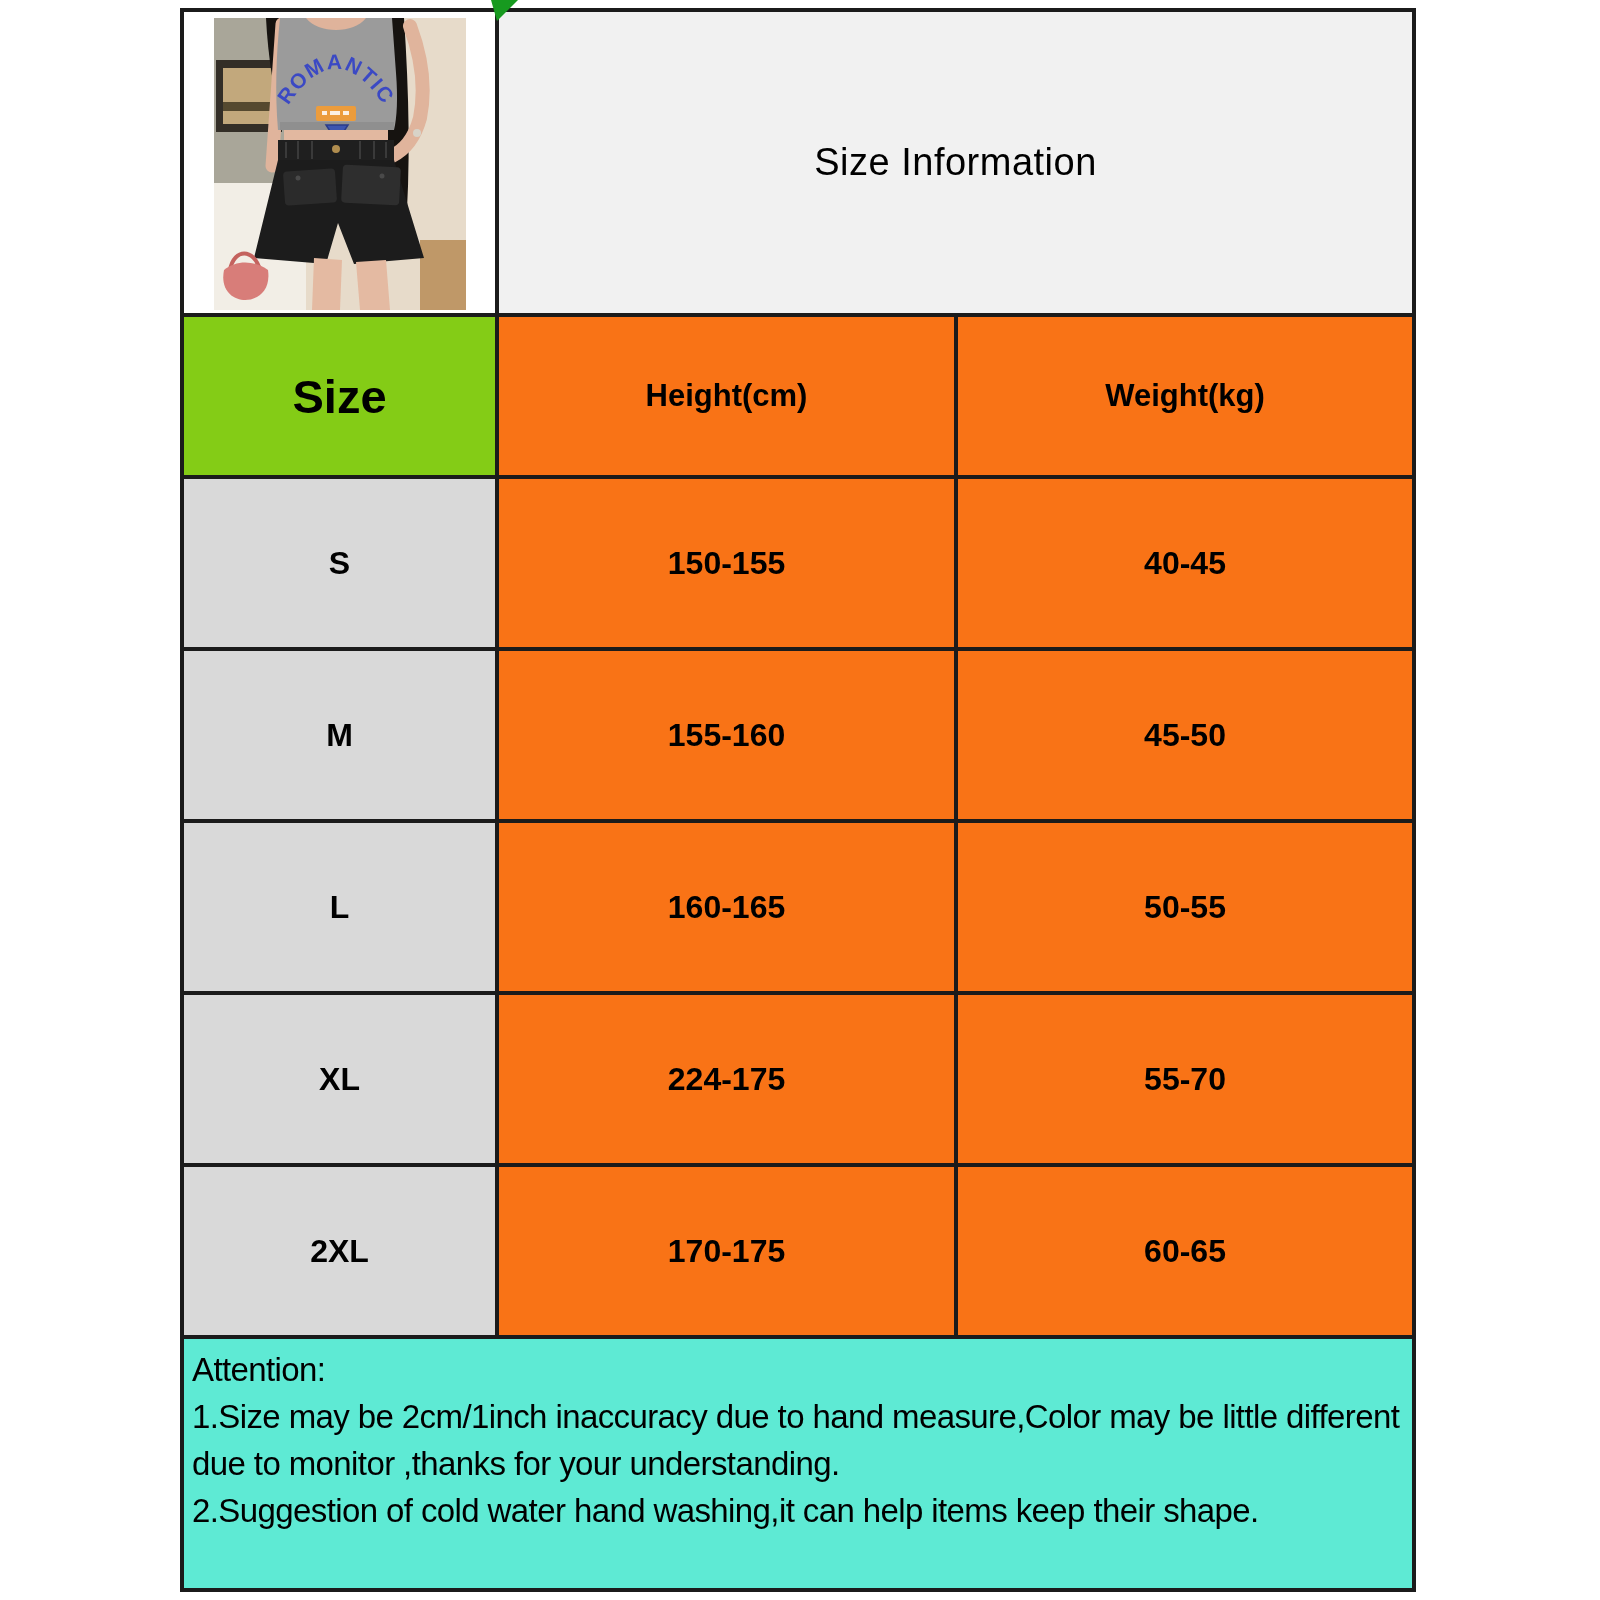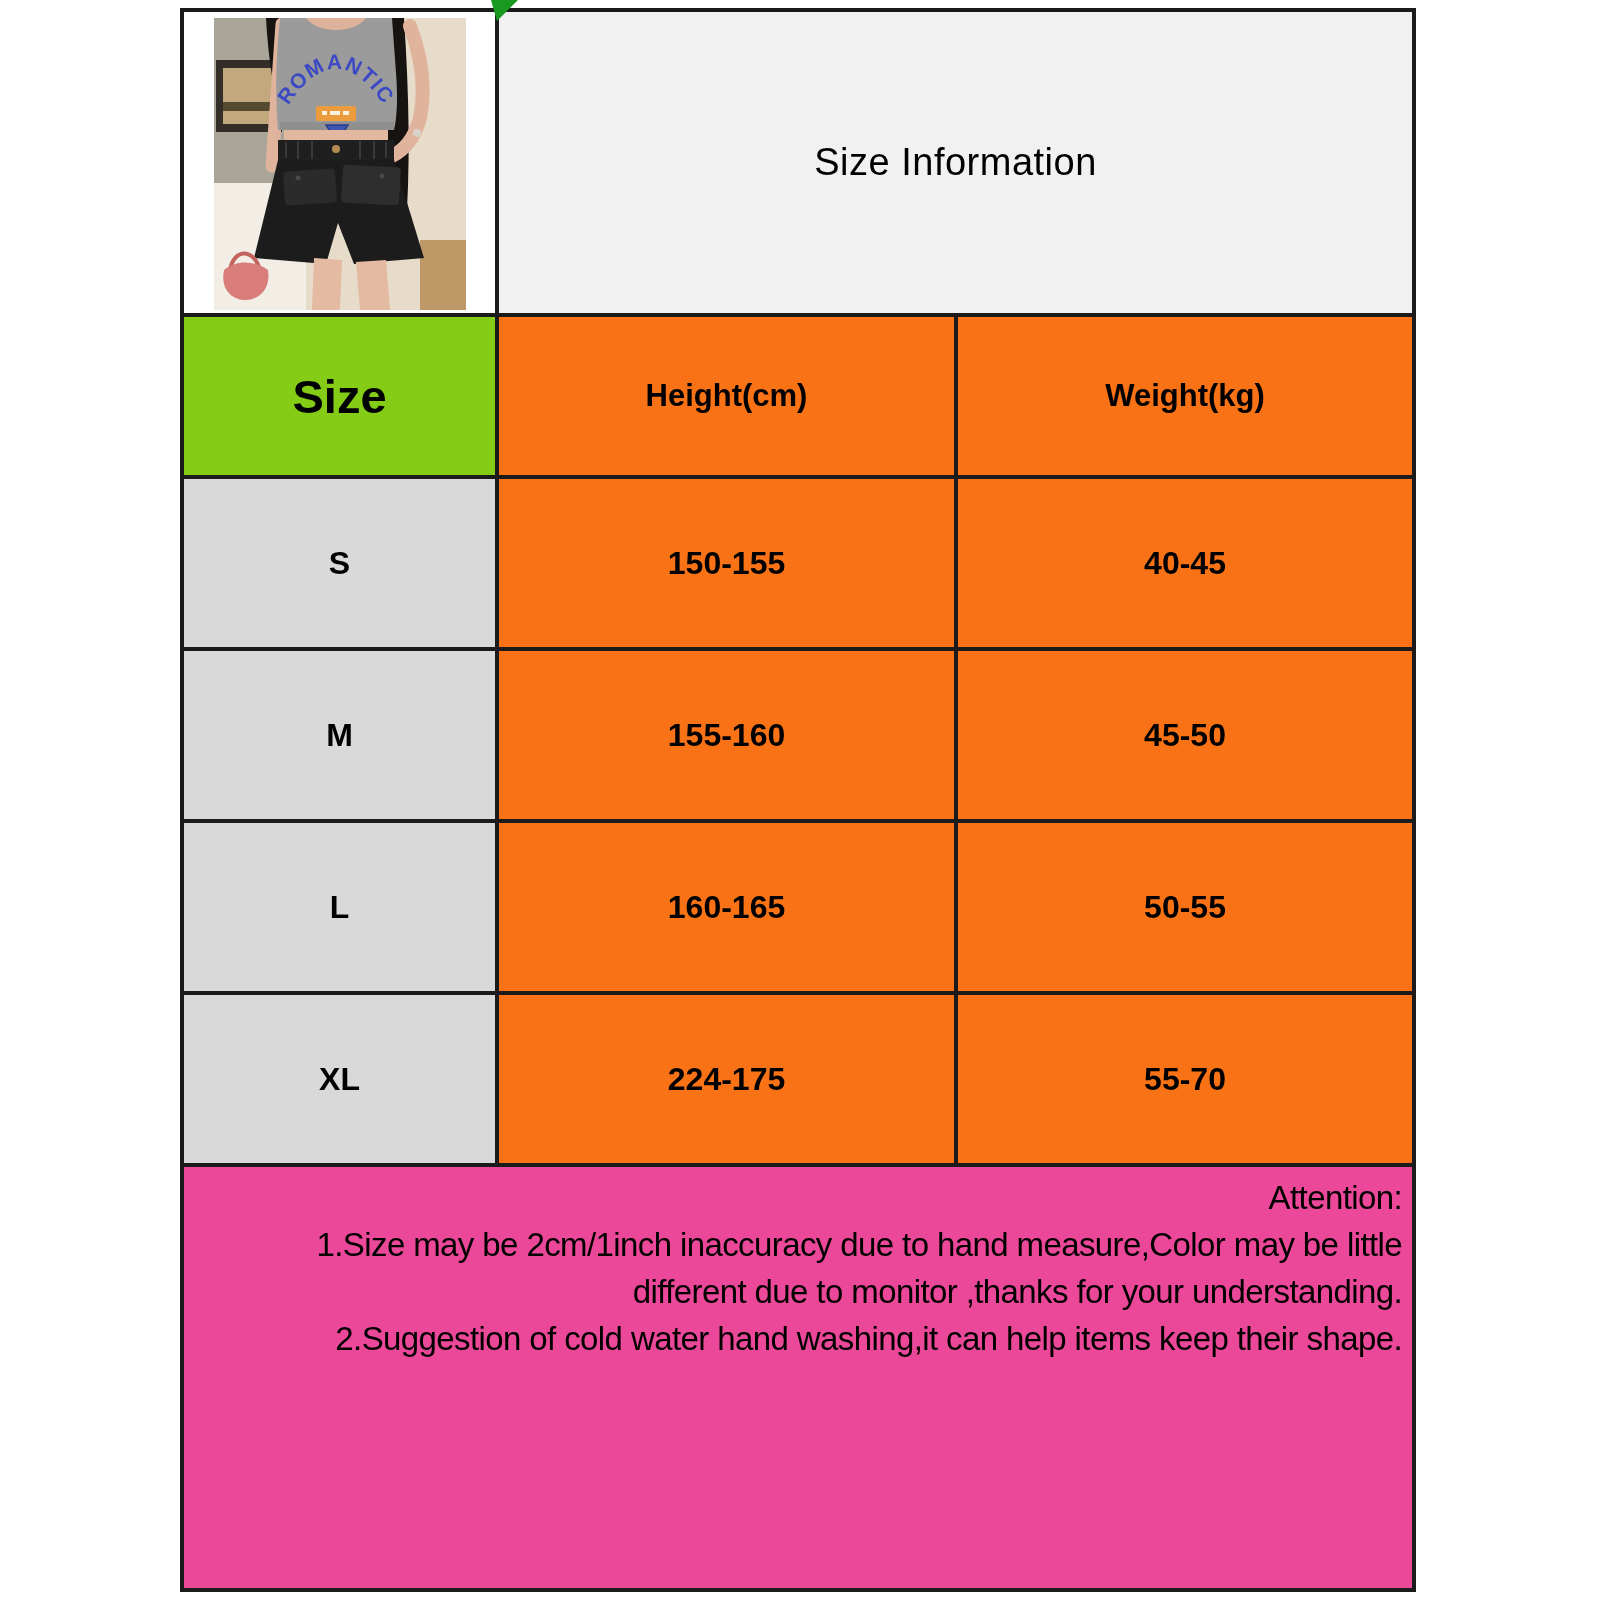--- a/index.html
+++ b/index.html
@@ -14,25 +14,25 @@
   .chart-table td{
     border:4px solid #1b1b1b;text-align:center;vertical-align:middle;padding:0;
   }
   td.photo-cell{background:#ffffff;vertical-align:middle;}
   td.title-cell{background:#f1f1f1;font-weight:normal;font-size:38px;letter-spacing:0.5px;}
   td.head-size{background:#84cc16;font-weight:bold;font-size:47px;}
   td.head-col{background:#f97316;font-weight:bold;font-size:31px;}
   td.size-label{background:#d9d9d9;font-weight:bold;font-size:32px;}
   td.val{background:#f97316;font-weight:bold;font-size:32px;}
   td.attention-cell{
-    background:#ec4899;text-align:right;vertical-align:top;
+    background:#5eead4;text-align:left;vertical-align:top;
     font-size:33px;line-height:1.42;padding:8px 10px 0 8px;letter-spacing:-0.6px;
   }
   .attn-heading{display:block;}
-  .attn-note{display:block;margin-left:48px;}
+  .attn-note{display:block;}
   .photo-frame{
     width:252px;height:292px;margin:2px auto 0 auto;overflow:hidden;position:relative;
   }
   .corner-marker{position:absolute;left:491px;top:0;width:27px;height:21px;z-index:3;}
 </style>
 </head>
 <body>
 
 <svg class="corner-marker" viewBox="0 0 27 21">
   <polygon points="0,0 27,0 6,21" fill="#179a1f"></polygon>
@@ -131,20 +131,25 @@
   <tr style="height:172px">
     <td class="size-label">L</td>
     <td class="val">160-165</td>
     <td class="val">50-55</td>
   </tr>
   <tr style="height:172px">
     <td class="size-label">XL</td>
     <td class="val">224-175</td>
     <td class="val">55-70</td>
   </tr>
+  <tr style="height:172px">
+    <td class="size-label">2XL</td>
+    <td class="val">170-175</td>
+    <td class="val">60-65</td>
+  </tr>
 
   <tr>
     <td class="attention-cell" colspan="3">
       <span class="attn-heading">Attention:</span>
       <span class="attn-note">1.Size may be 2cm/1inch inaccuracy due to hand measure,Color may be little different due to monitor ,thanks for your understanding.</span>
       <span class="attn-note">2.Suggestion of cold water hand washing,it can help items keep their shape.</span>
     </td>
   </tr>
 </tbody>
   </table>

